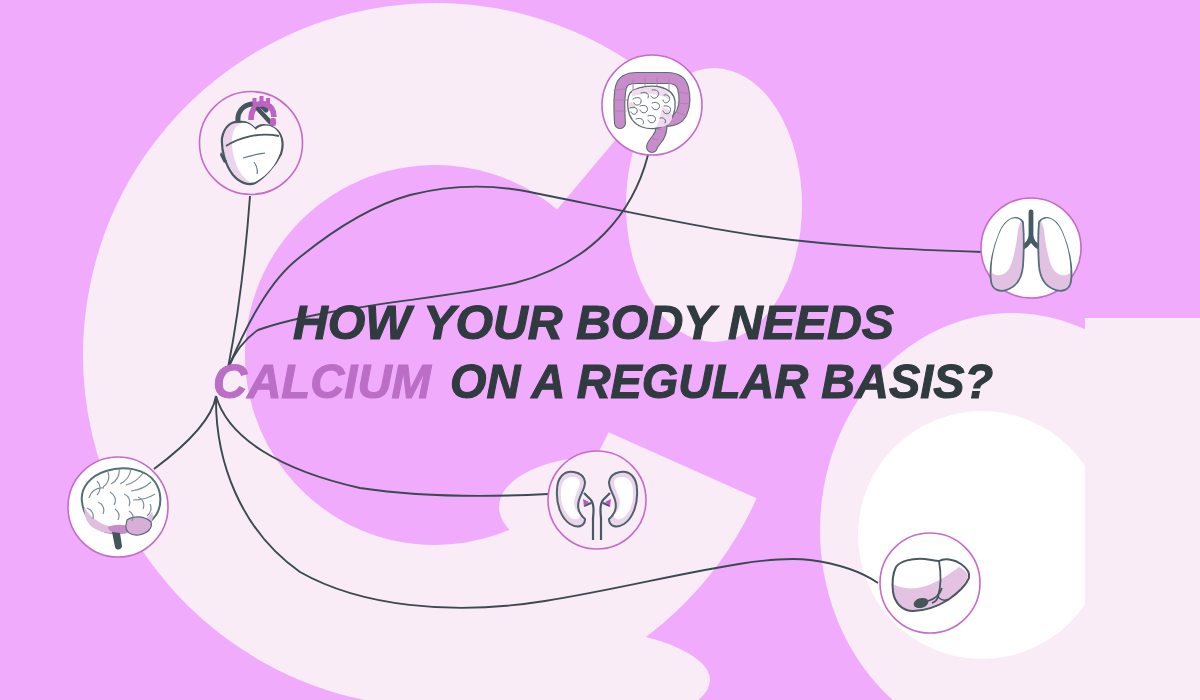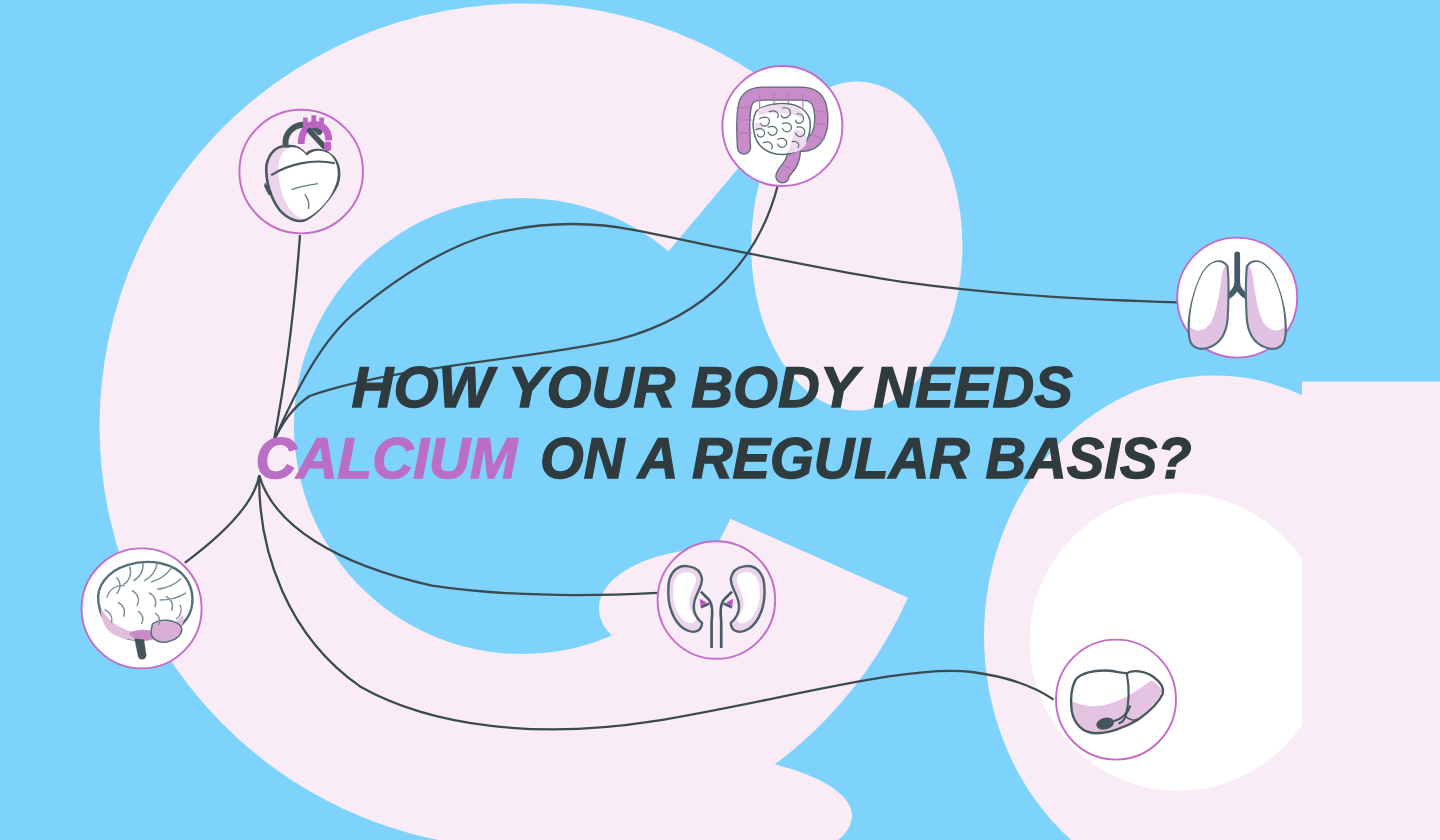--- a/index.html
+++ b/index.html
@@ -1,16 +1,16 @@
 <!DOCTYPE html>
 <html><head>
 <meta charset="utf-8">
 <style>
   html,body{margin:0;padding:0;background:#ffffff;}
-  #canvas{position:relative;width:1200px;height:700px;overflow:hidden;background:#7dd3fc;
+  #canvas{position:relative;width:1200px;height:700px;overflow:hidden;background:#f0abfc;
     font-family:"Liberation Sans", sans-serif;}
   svg{position:absolute;top:0;left:0;}
 </style>
 </head>
 <body>
 <div id="canvas">
 <svg width="1200" height="700" viewBox="0 0 1200 700">
 
   <g fill="#f9ecf7">
     <path d="M 682.6,465.2 A 271,271 0 1 1 609.2,147.4" fill="none" stroke="#f9ecf7" stroke-width="162"></path>

